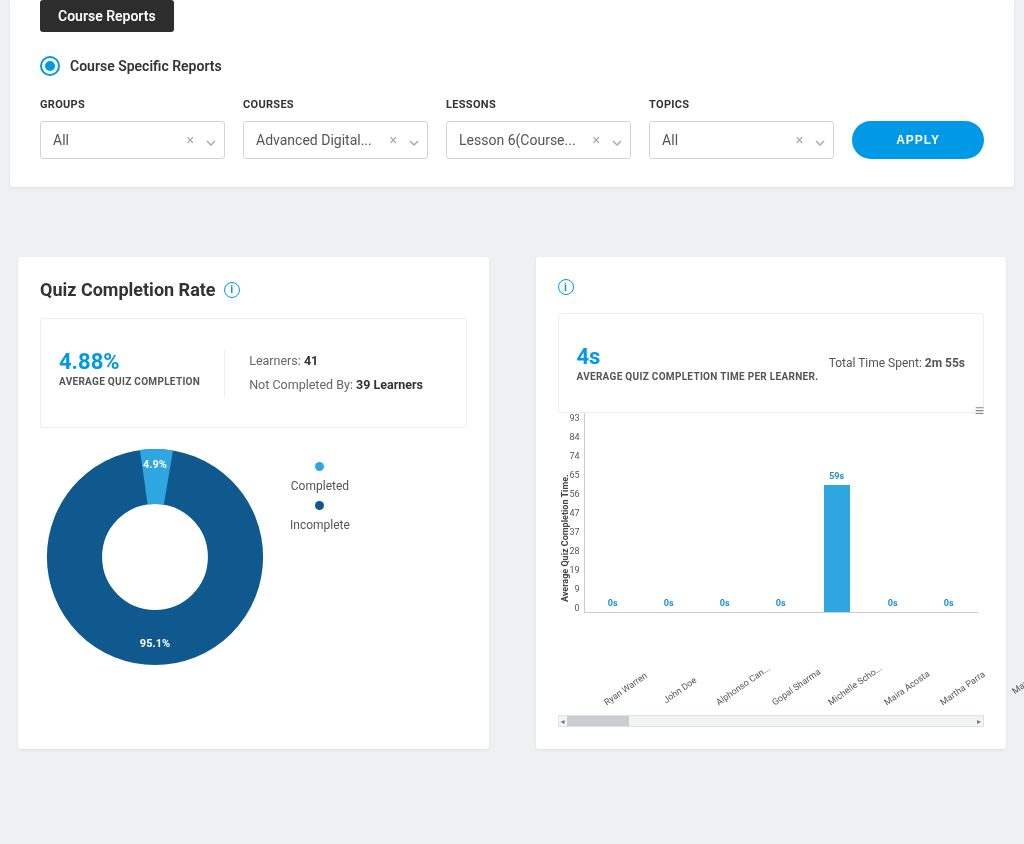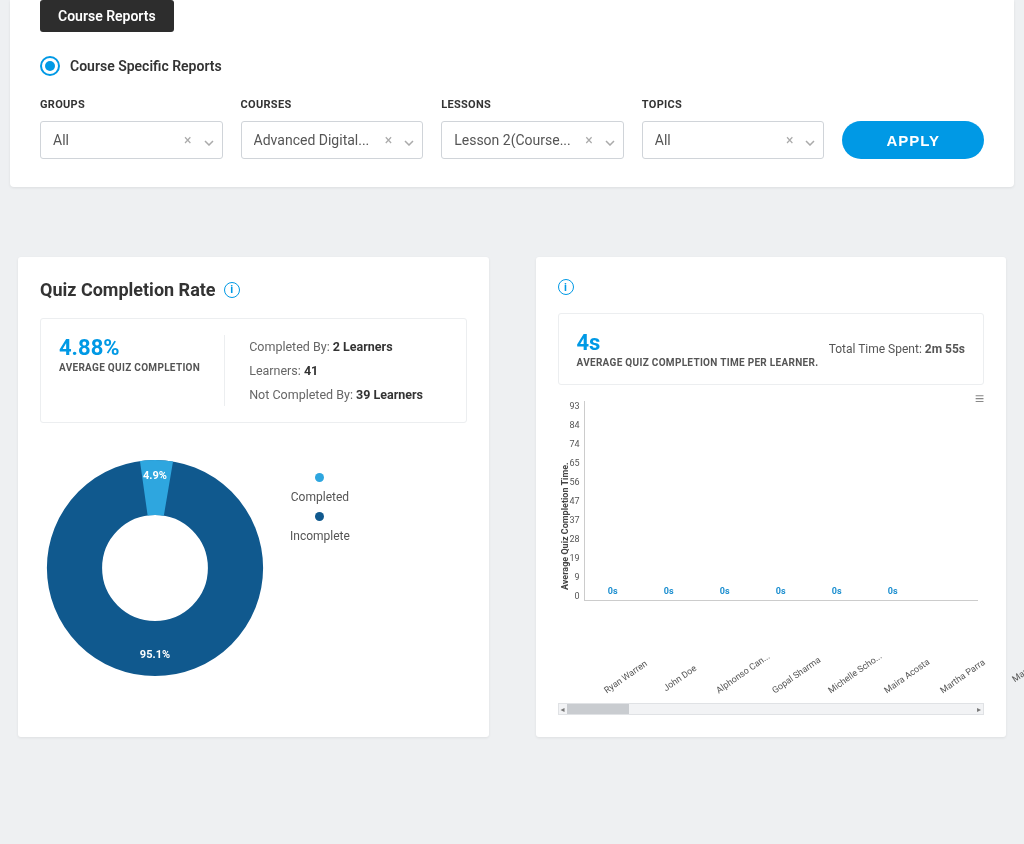--- a/index.html
+++ b/index.html
@@ -17,26 +17,26 @@
 .radio-inner { width: 10px; height: 10px; border-radius: 50%; background: #0099e5; }
 .radio-opt.sel span.lbl { color: #333; font-weight: 600; }
 .radio-opt.unsel span.lbl { color: #0099e5; }
 .filters-row { display: flex; gap: 18px; padding: 0 30px; align-items: flex-end; }
 .filter-col { flex: 1; }
 .filter-label { font-size: 11px; font-weight: 700; color: #333; letter-spacing: 0.3px; margin-bottom: 10px; }
 .select-box { border: 1px solid #d0d4d9; border-radius: 3px; height: 38px; display: flex; align-items: center; padding: 0 8px 0 12px; background: #fff; cursor: pointer; }
 .select-val { flex: 1; font-size: 14px; color: #555; white-space: nowrap; overflow: hidden; text-overflow: ellipsis; }
 .select-clear { color: #aaa; font-size: 14px; padding: 0 6px; cursor: pointer; }
 .select-caret { color: #aaa; padding-left: 6px; }
-.apply-btn { background: #0099e5; color: #fff; border: none; border-radius: 24px; height: 38px; padding: 0 44px; font-size: 15px; font-weight: 700; letter-spacing: 1px; cursor: pointer; }
+.apply-btn { background: #0099e5; color: #fff; border: none; border-radius: 24px; height: 38px; padding: 0 44px; font-size: 12px; font-weight: 700; letter-spacing: 1px; cursor: pointer; }
 .cards-row { display: flex; gap: 47px; padding: 70px 18px 0 18px; }
 .card { background: #fff; border-radius: 3px; box-shadow: 0 1px 3px rgba(0,0,0,0.07); padding: 22px; flex: 1; min-width: 0; }
 .card-title { font-size: 18px; font-weight: 700; color: #333; margin-bottom: 18px; display: flex; align-items: center; gap: 8px; }
 .info-icon { width: 16px; height: 16px; border: 1.5px solid #0099e5; border-radius: 50%; color: #0099e5; font-size: 11px; display: inline-flex; align-items: center; justify-content: center; font-weight: 700; }
-.stat-box { border: 1px solid #eceef0; border-radius: 3px; padding: 16px 18px; display: flex; gap: 20px; margin-bottom: 16px; }
+.stat-box { border: 1px solid #eceef0; border-radius: 3px; padding: 30px 18px; display: flex; gap: 20px; margin-bottom: 0; }
 .stat-left { flex: 0 0 auto; }
 .stat-value { color: #0099e5; font-size: 22px; font-weight: 700; }
 .stat-sub { font-size: 10px; font-weight: 700; color: #555; letter-spacing: 0.3px; margin-top: 2px; }
 .stat-right { font-size: 12.5px; color: #666; line-height: 1.9; }
 .stat-right b { color: #333; font-weight: 700; }
 .stat-divider { width: 1px; background: #eceef0; margin: 0 4px; }
 .donut-wrap { display: flex; align-items: flex-start; gap: 20px; padding: 14px 0 0 0; }
 .donut { position: relative; width: 230px; height: 230px; }
 .donut svg { width: 100%; height: 100%; }
 .donut-label { position: absolute; font-size: 11px; font-weight: 700; color: #fff; }
@@ -96,21 +96,21 @@
         <span class="select-caret">
           <svg width="10" height="6" viewBox="0 0 10 6">
               <path d="M1 1 L5 5 L9 1" stroke="#aaa" stroke-width="1.5" fill="none"></path>
             </svg>
         </span>
       </div>
     </div>
     <div class="filter-col">
       <div class="filter-label">LESSONS</div>
       <div class="select-box">
-        <span class="select-val">Lesson 2(Course...</span>
+        <span class="select-val">Lesson 6(Course...</span>
         <span class="select-clear">×</span>
         <span class="select-caret">
           <svg width="10" height="6" viewBox="0 0 10 6">
               <path d="M1 1 L5 5 L9 1" stroke="#aaa" stroke-width="1.5" fill="none"></path>
             </svg>
         </span>
       </div>
     </div>
     <div class="filter-col">
       <div class="filter-label">TOPICS</div>
@@ -135,21 +135,20 @@
       <span>Quiz Completion Rate</span>
       <span class="info-icon">i</span>
     </div>
     <div class="stat-box">
       <div class="stat-left">
         <div class="stat-value">4.88%</div>
         <div class="stat-sub">AVERAGE QUIZ COMPLETION</div>
       </div>
       <div class="stat-divider"></div>
       <div class="stat-right">
-        <div><span>Completed By:</span> <b>2 Learners</b></div>
         <div><span>Learners:</span> <b>41</b></div>
         <div><span>Not Completed By:</span> <b>39 Learners</b></div>
       </div>
     </div>
     <div class="donut-wrap">
       <div class="donut">
         <svg viewBox="0 0 100 100">
           <circle cx="50" cy="50" r="35" fill="none" stroke="#10598e" stroke-width="24"></circle>
           <circle cx="50" cy="50" r="35" fill="none" stroke="#2ea6df" stroke-width="24" stroke-dasharray="10.77 209" stroke-dashoffset="0" transform="rotate(-98 50 50)"></circle>
         </svg>
@@ -210,20 +209,24 @@
               <div class="bar-slot">
                 <div class="bar-val" style="bottom: 4px;">0s</div>
               </div>
               <div class="bar-slot">
                 <div class="bar-val" style="bottom: 4px;">0s</div>
               </div>
               <div class="bar-slot">
                 <div class="bar-val" style="bottom: 4px;">0s</div>
               </div>
               <div class="bar-slot">
+                <div class="bar-val" style="bottom: 130.882px;">59s</div>
+                <div class="bar" style="height: 126.882px;"></div>
+              </div>
+              <div class="bar-slot">
                 <div class="bar-val" style="bottom: 4px;">0s</div>
               </div>
               <div class="bar-slot">
                 <div class="bar-val" style="bottom: 4px;">0s</div>
               </div>
               <div class="bar-slot"></div>
             </div>
         </div>
         <div class="x-labels" id="xlabels">
             <div class="x-label">Ryan Warren</div>

